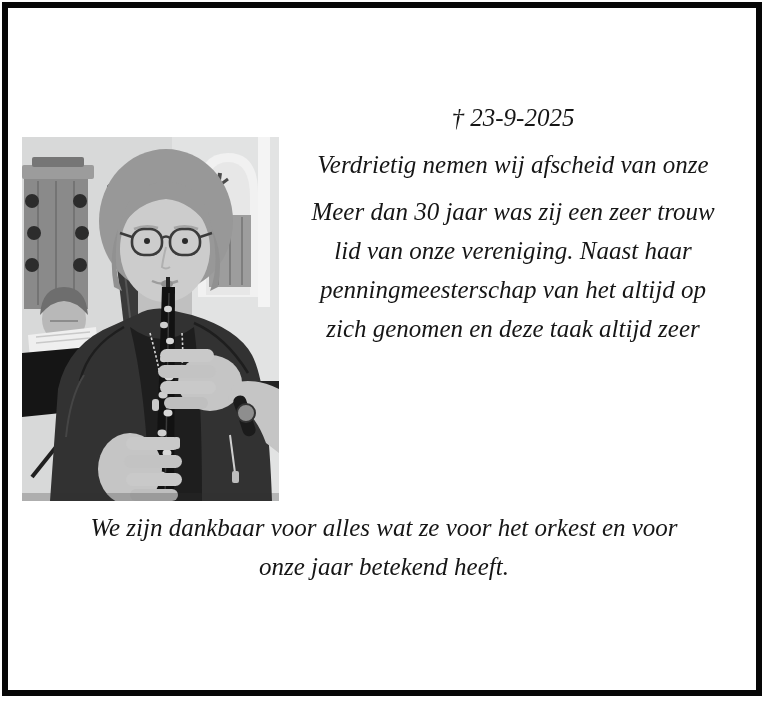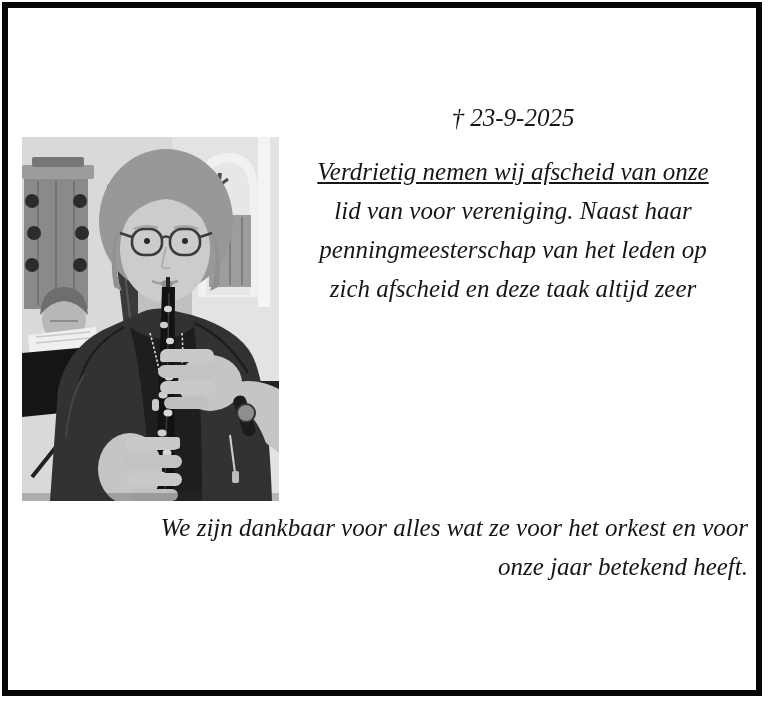--- a/index.html
+++ b/index.html
@@ -43,28 +43,28 @@
     text-align: center;
     color: #161616;
     font-style: italic;
     font-size: 25px;
   }
   .line {
     height: 39px;
     line-height: 39px;
     white-space: nowrap;
   }
-  .para-gap { margin-top: 15px; text-decoration: underline; }
+  .para-gap { margin-top: 8px; }
 
   .closing {
     position: absolute;
     left: 20px;
     right: 20px;
     top: 508px;
-    text-align: right;
+    text-align: center;
     color: #161616;
     font-style: italic;
     font-size: 25px;
   }
 </style>
 </head>
 <body>
 
 <div class="page">
 
@@ -194,23 +194,24 @@
       <rect x="104" y="336" width="56" height="13" rx="6.5" fill="#c9c9c9"></rect>
       <rect x="108" y="352" width="48" height="12" rx="6" fill="#bfbfbf"></rect>
 
       <rect x="0" y="356" width="257" height="8" fill="#2e2e2e" opacity="0.25"></rect>
     </svg>
   </div>
 
   <div class="text-col">
     <div class="line">† 23-9-2025</div>
     <div class="line para-gap">Verdrietig nemen wij afscheid van onze</div>
-    <div class="line">lid van voor vereniging. Naast haar</div>
-    <div class="line">penningmeesterschap van het leden op</div>
-    <div class="line">zich afscheid en deze taak altijd zeer</div>
+    <div class="line para-gap">Meer dan 30 jaar was zij een zeer trouw</div>
+    <div class="line">lid van onze vereniging. Naast haar</div>
+    <div class="line">penningmeesterschap van het altijd op</div>
+    <div class="line">zich genomen en deze taak altijd zeer</div>
   </div>
 
   <div class="closing">
     <div class="line">We zijn dankbaar voor alles wat ze voor het orkest en voor</div>
     <div class="line">onze jaar betekend heeft.</div>
   </div>
 
   <div class="frame"></div>
 
 </div>

